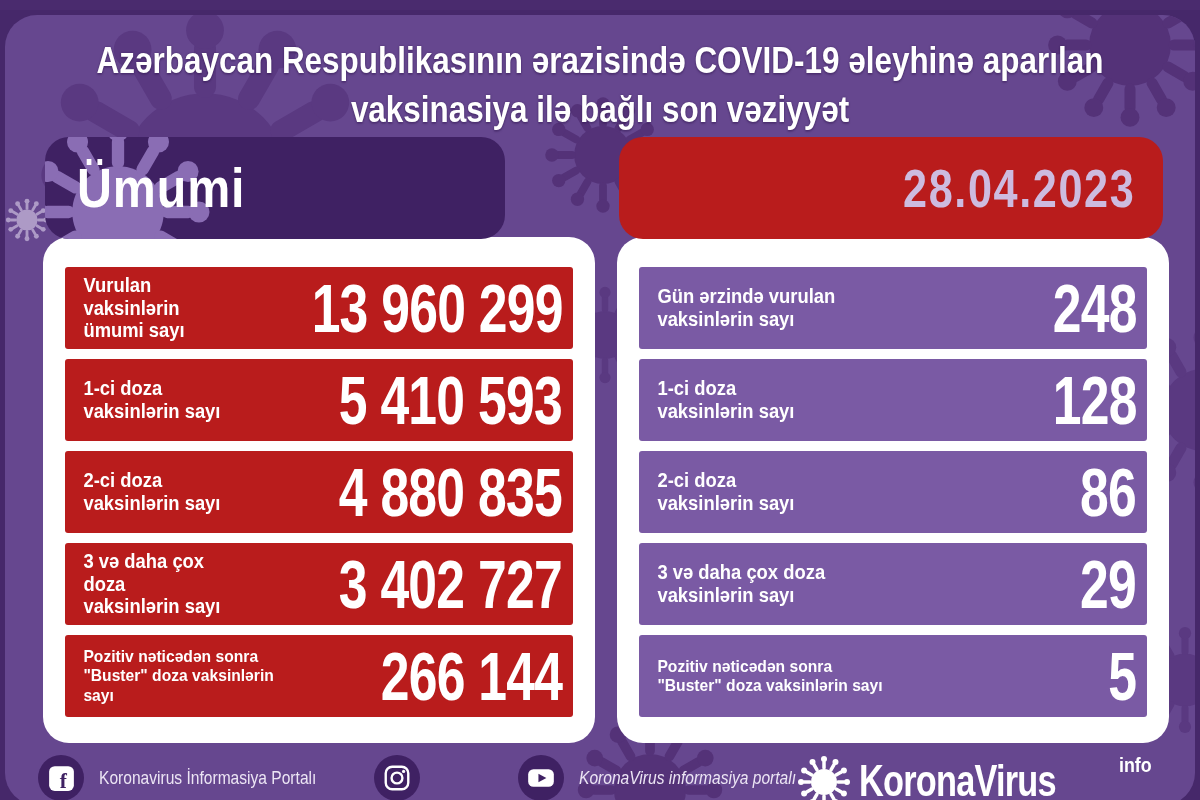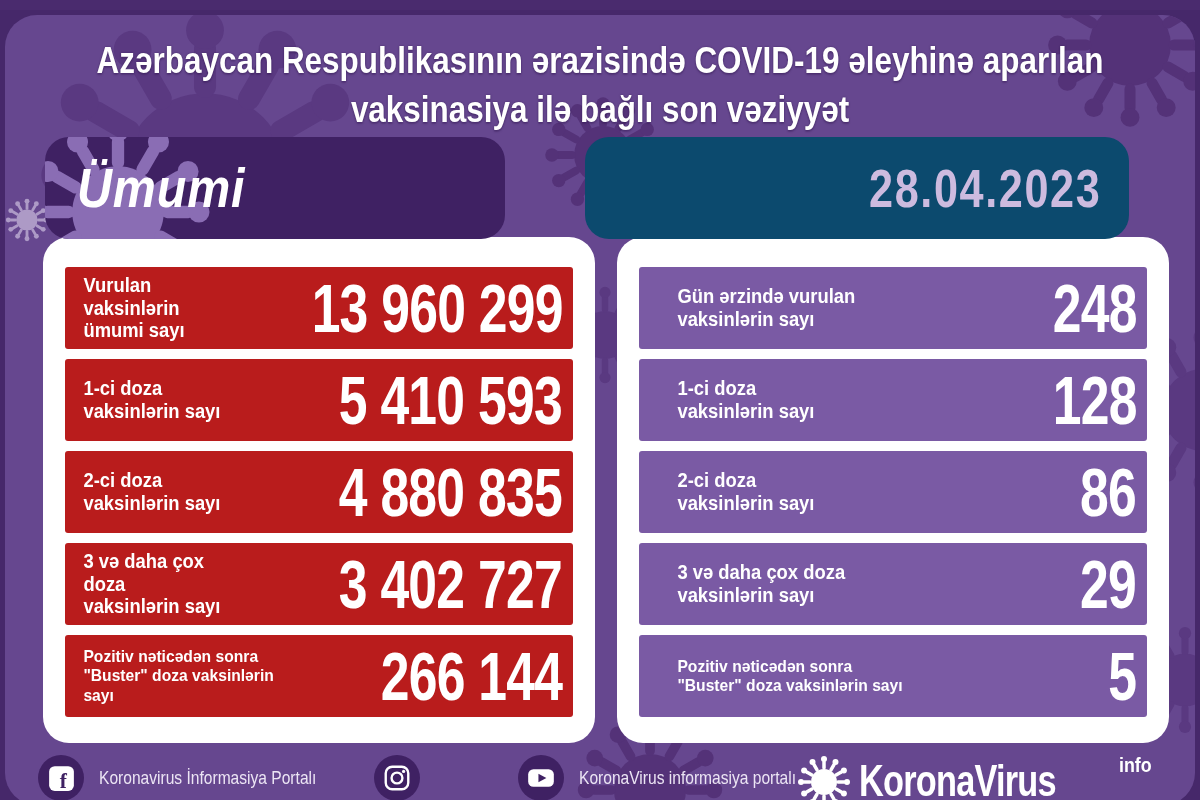--- a/index.html
+++ b/index.html
@@ -7,47 +7,47 @@
          font-family:"Liberation Sans",sans-serif;background:#46286a;margin-top:10px;}
   .canvas{position:absolute;inset:5px;background:#66478f;border-radius:32px;overflow:hidden;}
   .deco-layer{position:absolute;inset:0;z-index:0;pointer-events:none;}
   .deco{position:absolute;}
 
   .title{position:absolute;left:0;right:0;top:22px;z-index:2;text-align:center;color:#ffffff;
          font-weight:bold;font-size:37px;line-height:1.32;transform:scaleX(.85);
          text-shadow:0 0 2px rgba(48,24,78,.65), 0 2px 2px rgba(48,24,78,.35);}
 
   .hdr{position:absolute;top:122px;height:102px;border-radius:24px;overflow:hidden;z-index:3;}
-  .hdr-left{left:40px;width:460px;background:#3f2163;font-style:italic;}
-  .hdr-right{left:580px;width:544px;background:#0c4a6e;}
+  .hdr-left{left:40px;width:460px;background:#3f2163;}
+  .hdr-right{left:614px;width:544px;background:#b91c1c;}
   .hdr-virus{position:absolute;left:-22px;top:-20px;color:#8a6db4;}
   .hdr-title{position:absolute;left:32px;top:50%;transform:translateY(-50%) scaleX(.88);
              transform-origin:left center;font-size:55px;font-weight:bold;color:#ffffff;letter-spacing:1px;}
   .hdr-date{position:absolute;right:28px;top:50%;transform:translateY(-50%) scaleX(.8);
             transform-origin:right center;font-size:54px;font-weight:bold;color:#cdbbdf;letter-spacing:2px;}
 
   .panel{position:absolute;top:222px;height:506px;background:#ffffff;border-radius:26px;
          padding:30px 22px 0 22px;box-sizing:border-box;z-index:2;}
   .panel-left{left:38px;width:552px;}
   .panel-right{left:612px;width:552px;}
 
   .row{height:82px;margin-bottom:10px;border-radius:3px;display:flex;align-items:center;
        justify-content:space-between;color:#ffffff;}
   .row-dark{background:#b91c1c;}
-  .row-med{background:#7a5aa4;padding-left:20px;}
+  .row-med{background:#7a5aa4;}
   .row-label{padding-left:20px;font-weight:bold;font-size:20px;line-height:1.14;
              transform:scaleX(.92);transform-origin:left center;}
   .row-small .row-label{font-size:17px;}
   .row-value{padding-right:14px;font-weight:bold;font-size:68px;line-height:1;letter-spacing:-1px;
              transform:scaleX(.76);transform-origin:right center;white-space:nowrap;}
 
   .footer-item{position:absolute;top:740px;display:flex;align-items:center;gap:15px;z-index:2;}
   .fi-fb{left:33px;}
   .fi-ig{left:318px;flex-direction:column;}
-  .fi-yt{left:513px;}
+  .fi-yt{left:513px;font-style:italic;}
   .icon-circle{width:46px;height:46px;border-radius:50%;background:#3f2163;
                display:flex;align-items:center;justify-content:center;flex:0 0 auto;}
   .footer-label{color:#ece5f4;font-size:19px;transform:scaleX(.82);transform-origin:left center;white-space:nowrap;}
 
   .logo{position:absolute;left:792px;top:740px;display:flex;align-items:flex-start;gap:8px;z-index:2;color:#ffffff;}
   .logo-text{font-size:44px;font-weight:bold;line-height:1;transform:scaleX(.78);
              transform-origin:left center;letter-spacing:-1px;margin-top:4px;}
   .logo-sup{font-size:21px;font-weight:bold;margin-top:-2px;transform:scaleX(.85);transform-origin:left center;}
 </style>
 </head>

